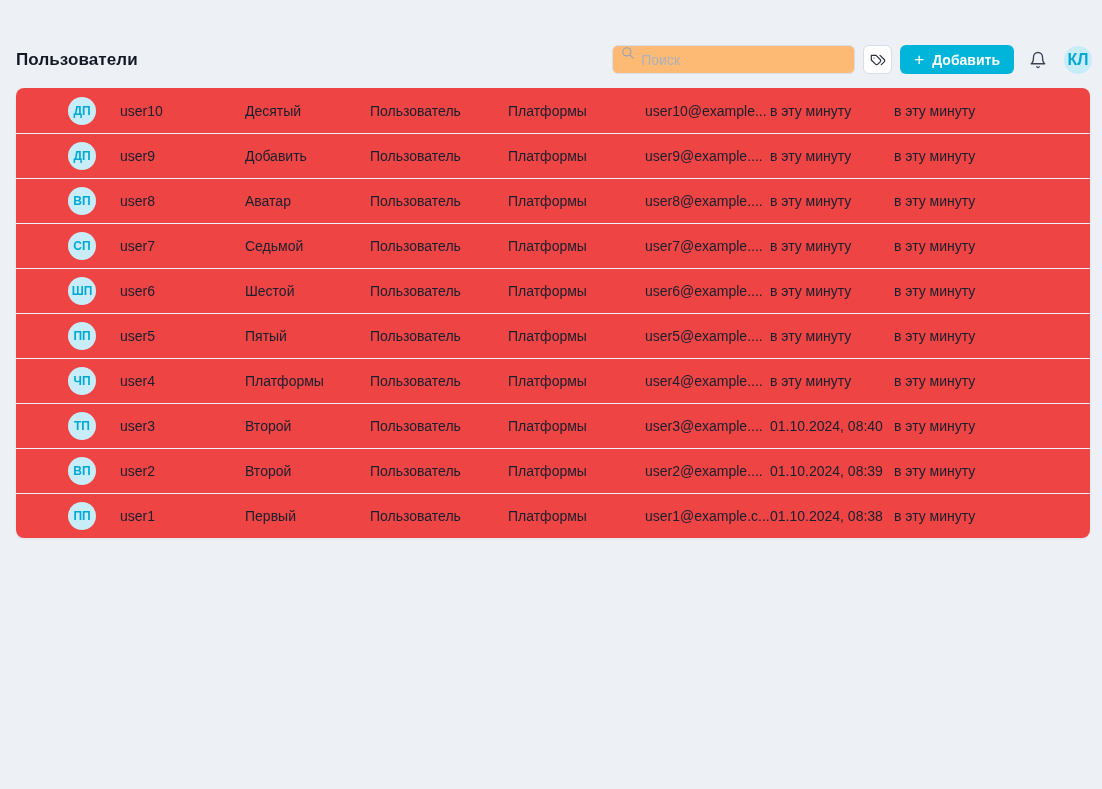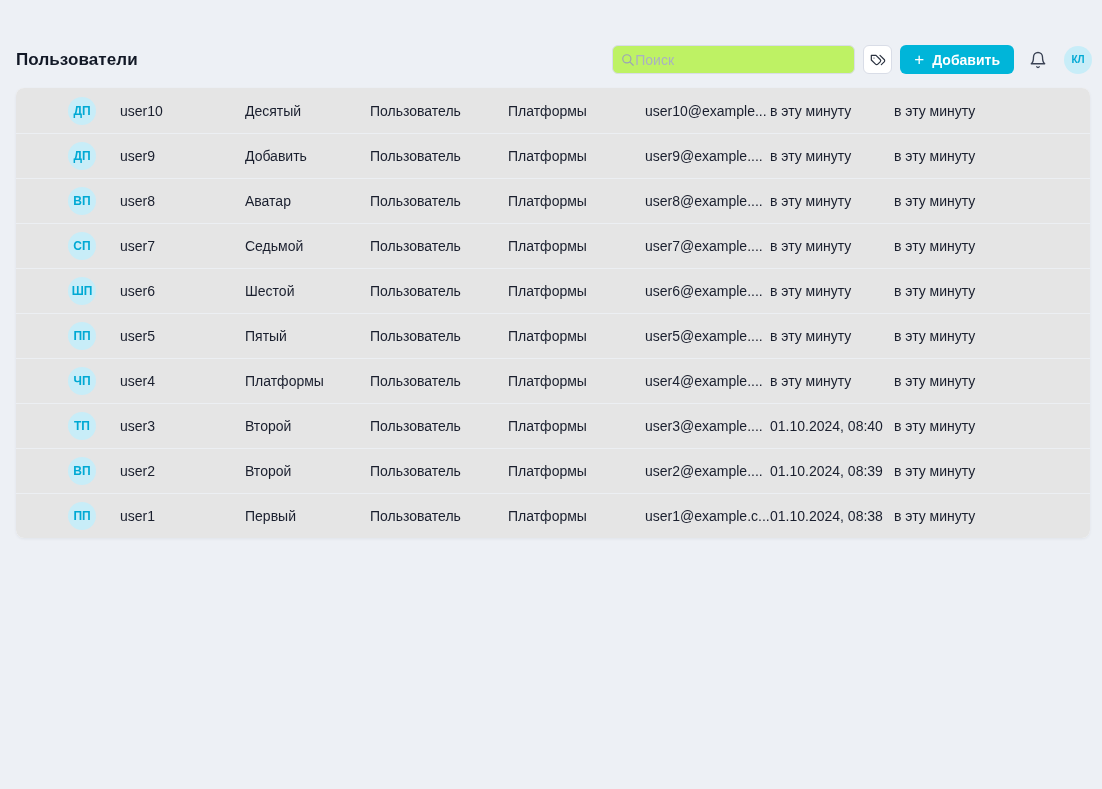--- a/index.html
+++ b/index.html
@@ -30,27 +30,27 @@
     font-weight:700;
     color:#121826;
     letter-spacing:.1px;
   }
   .topbar-right{
     display:flex;
     align-items:center;
   }
   .search{
     display:flex;
-    align-items:center;
     width:243px;
     height:29px;
-    background:#bef264;
+    background:#fdba74;
     border:1px solid #d9dde7;
     border-radius:6px;
     padding:0 8px;
+    gap:6px;
   }
   .search svg{flex:0 0 auto;}
   .search input{
     border:none;
     outline:none;
     width:100%;
     font-family:"Liberation Sans", sans-serif;
     font-size:14px;
     color:#1a1f2e;
     background:transparent;
@@ -101,21 +101,21 @@
     justify-content:center;
     cursor:pointer;
   }
   .user-avatar{
     margin-left:14px;
     width:28px;
     height:28px;
     border-radius:50%;
     background:var(--avatar-bg);
     color:var(--avatar-text);
-    font-size:10px;
+    font-size:16px;
     font-weight:700;
     display:flex;
     align-items:center;
     justify-content:center;
     cursor:pointer;
   }
   
   .card{
     margin:0 12px 0 16px;
     background:#fff;
@@ -134,21 +134,21 @@
     background:#f8f9fb;
     border-bottom:1px solid #e6e9ef;
   }
   .th{
     font-size:11.5px;
     color:#8b93a5;
     white-space:nowrap;
   }
   .trow{
     height:45px;
-    background:#e5e5e5;
+    background:#ef4444;
     cursor:pointer;
     padding-left:48px;
   }
   .trow + .trow{border-top:1px solid #eceff3;}
   .cell{
     font-size:14px;
     color:#1a1f2e;
     white-space:nowrap;
     overflow:hidden;
   }

